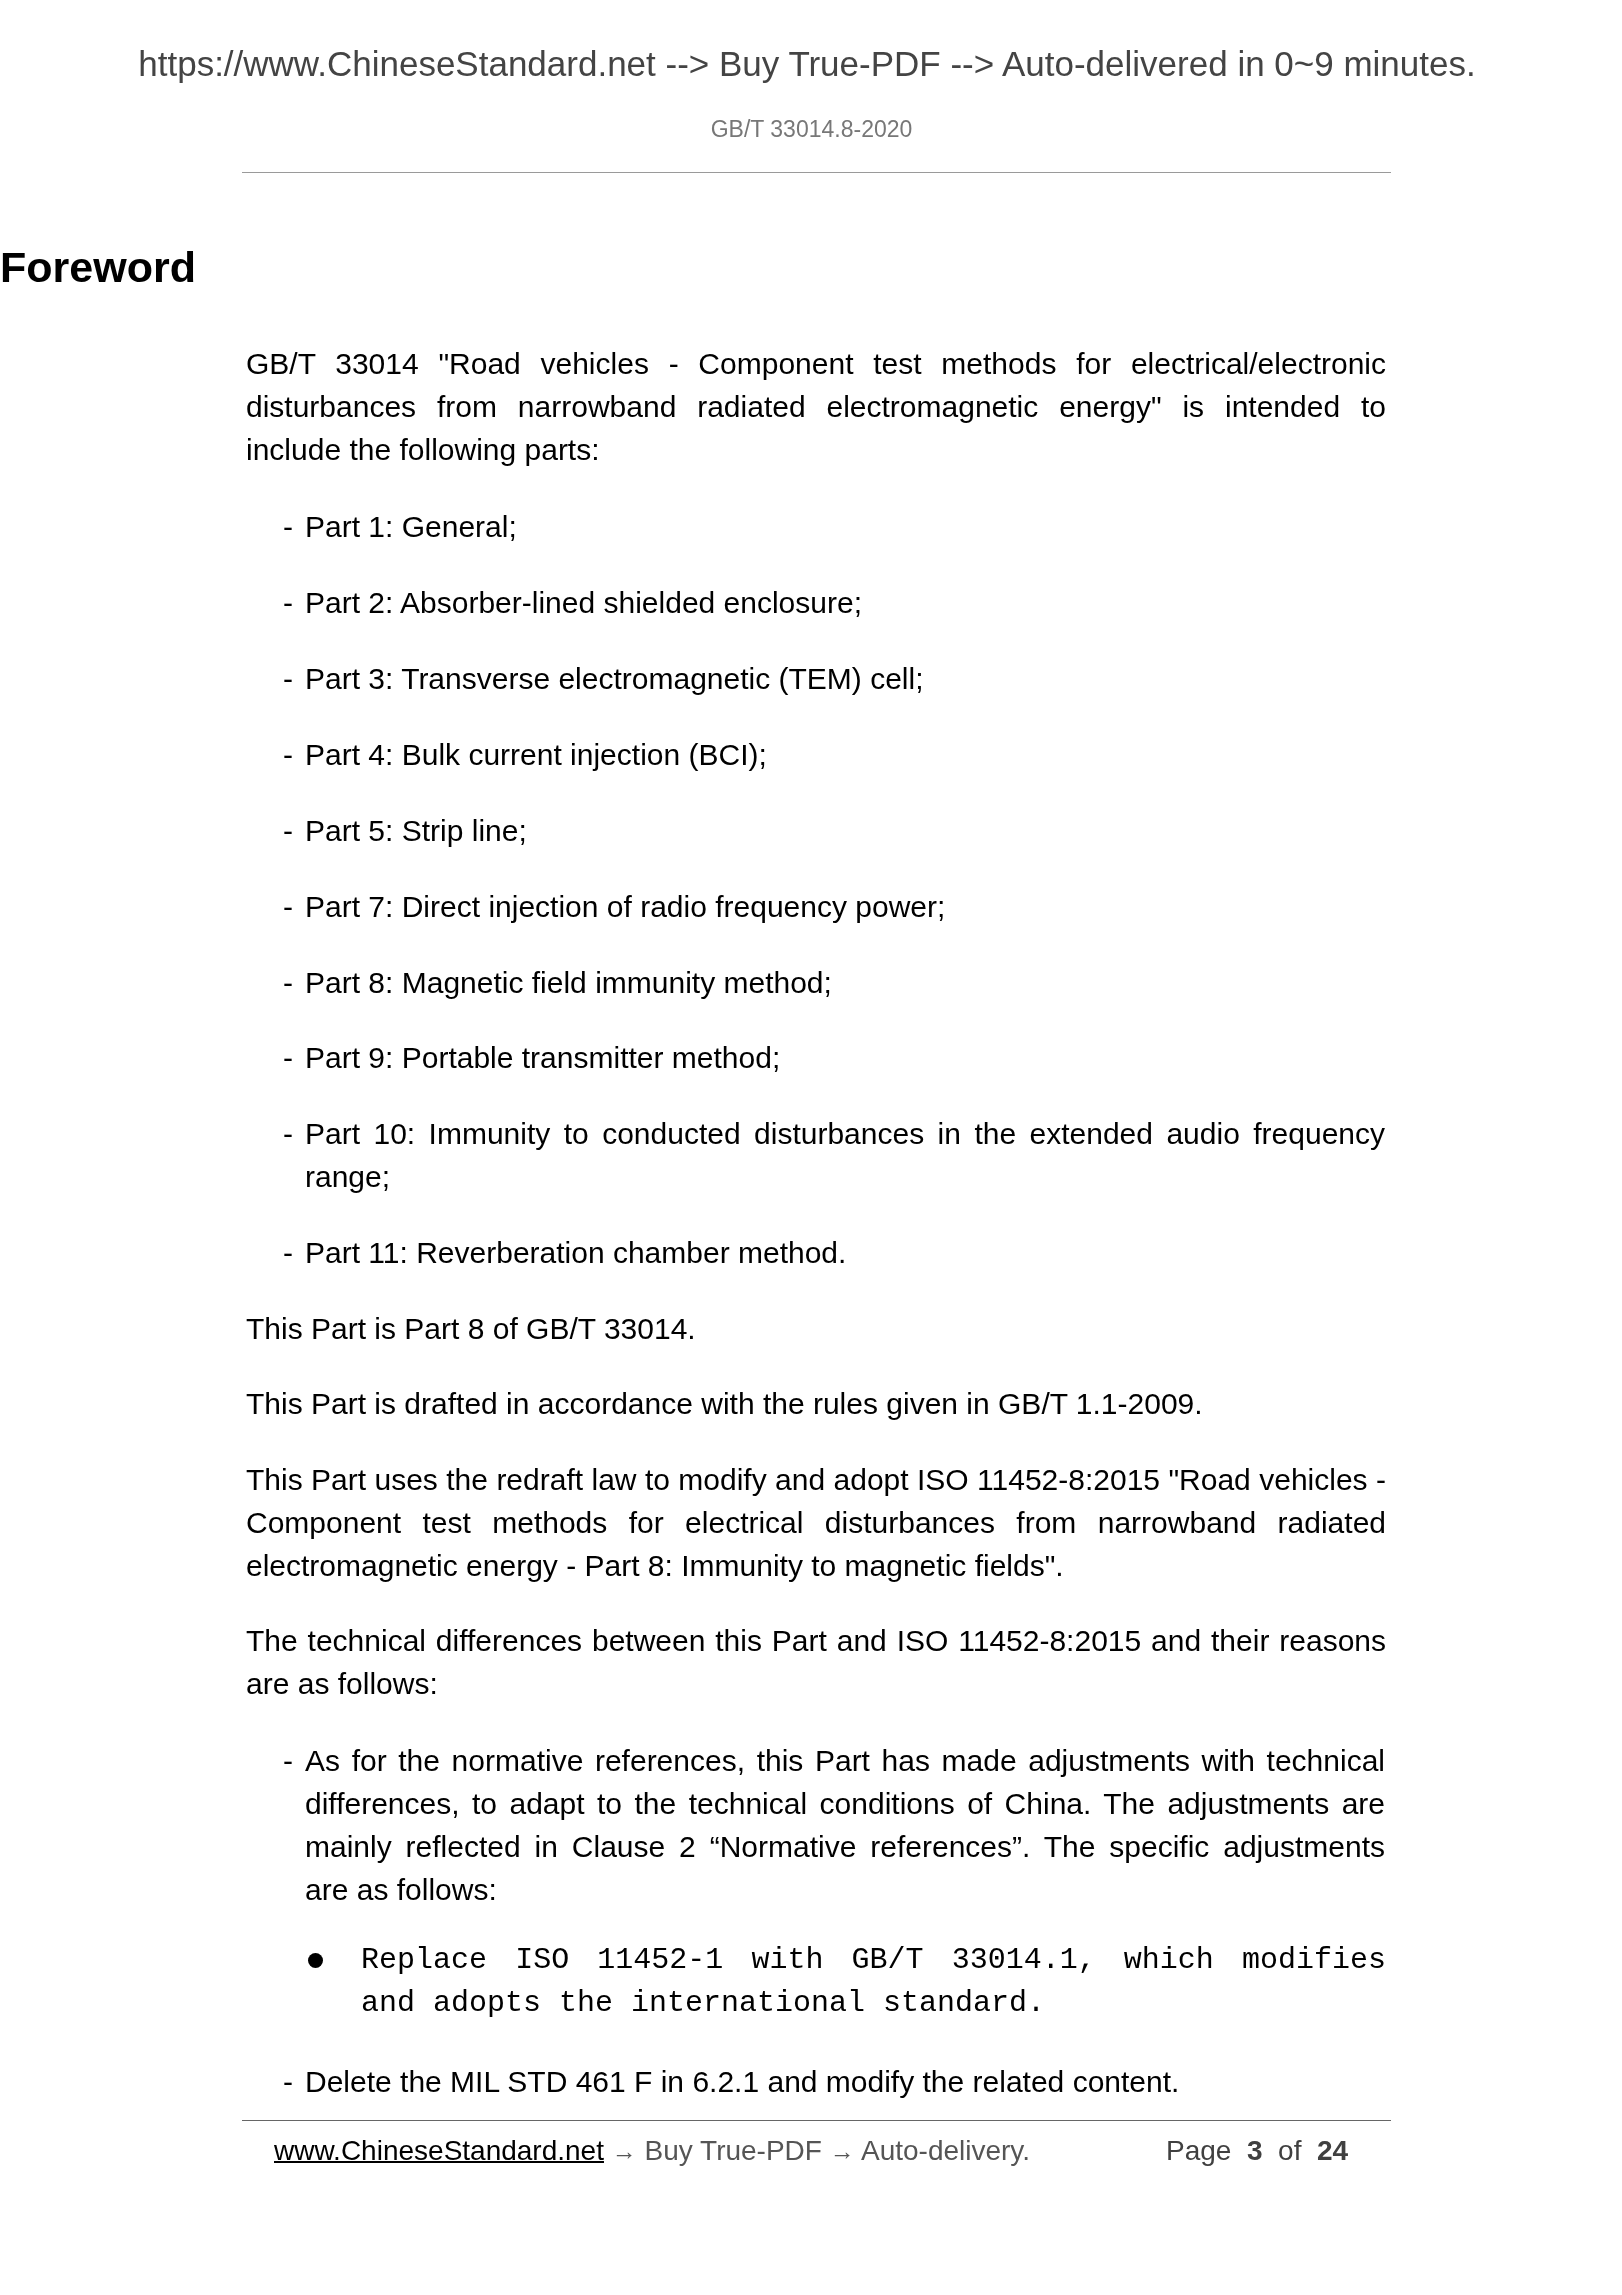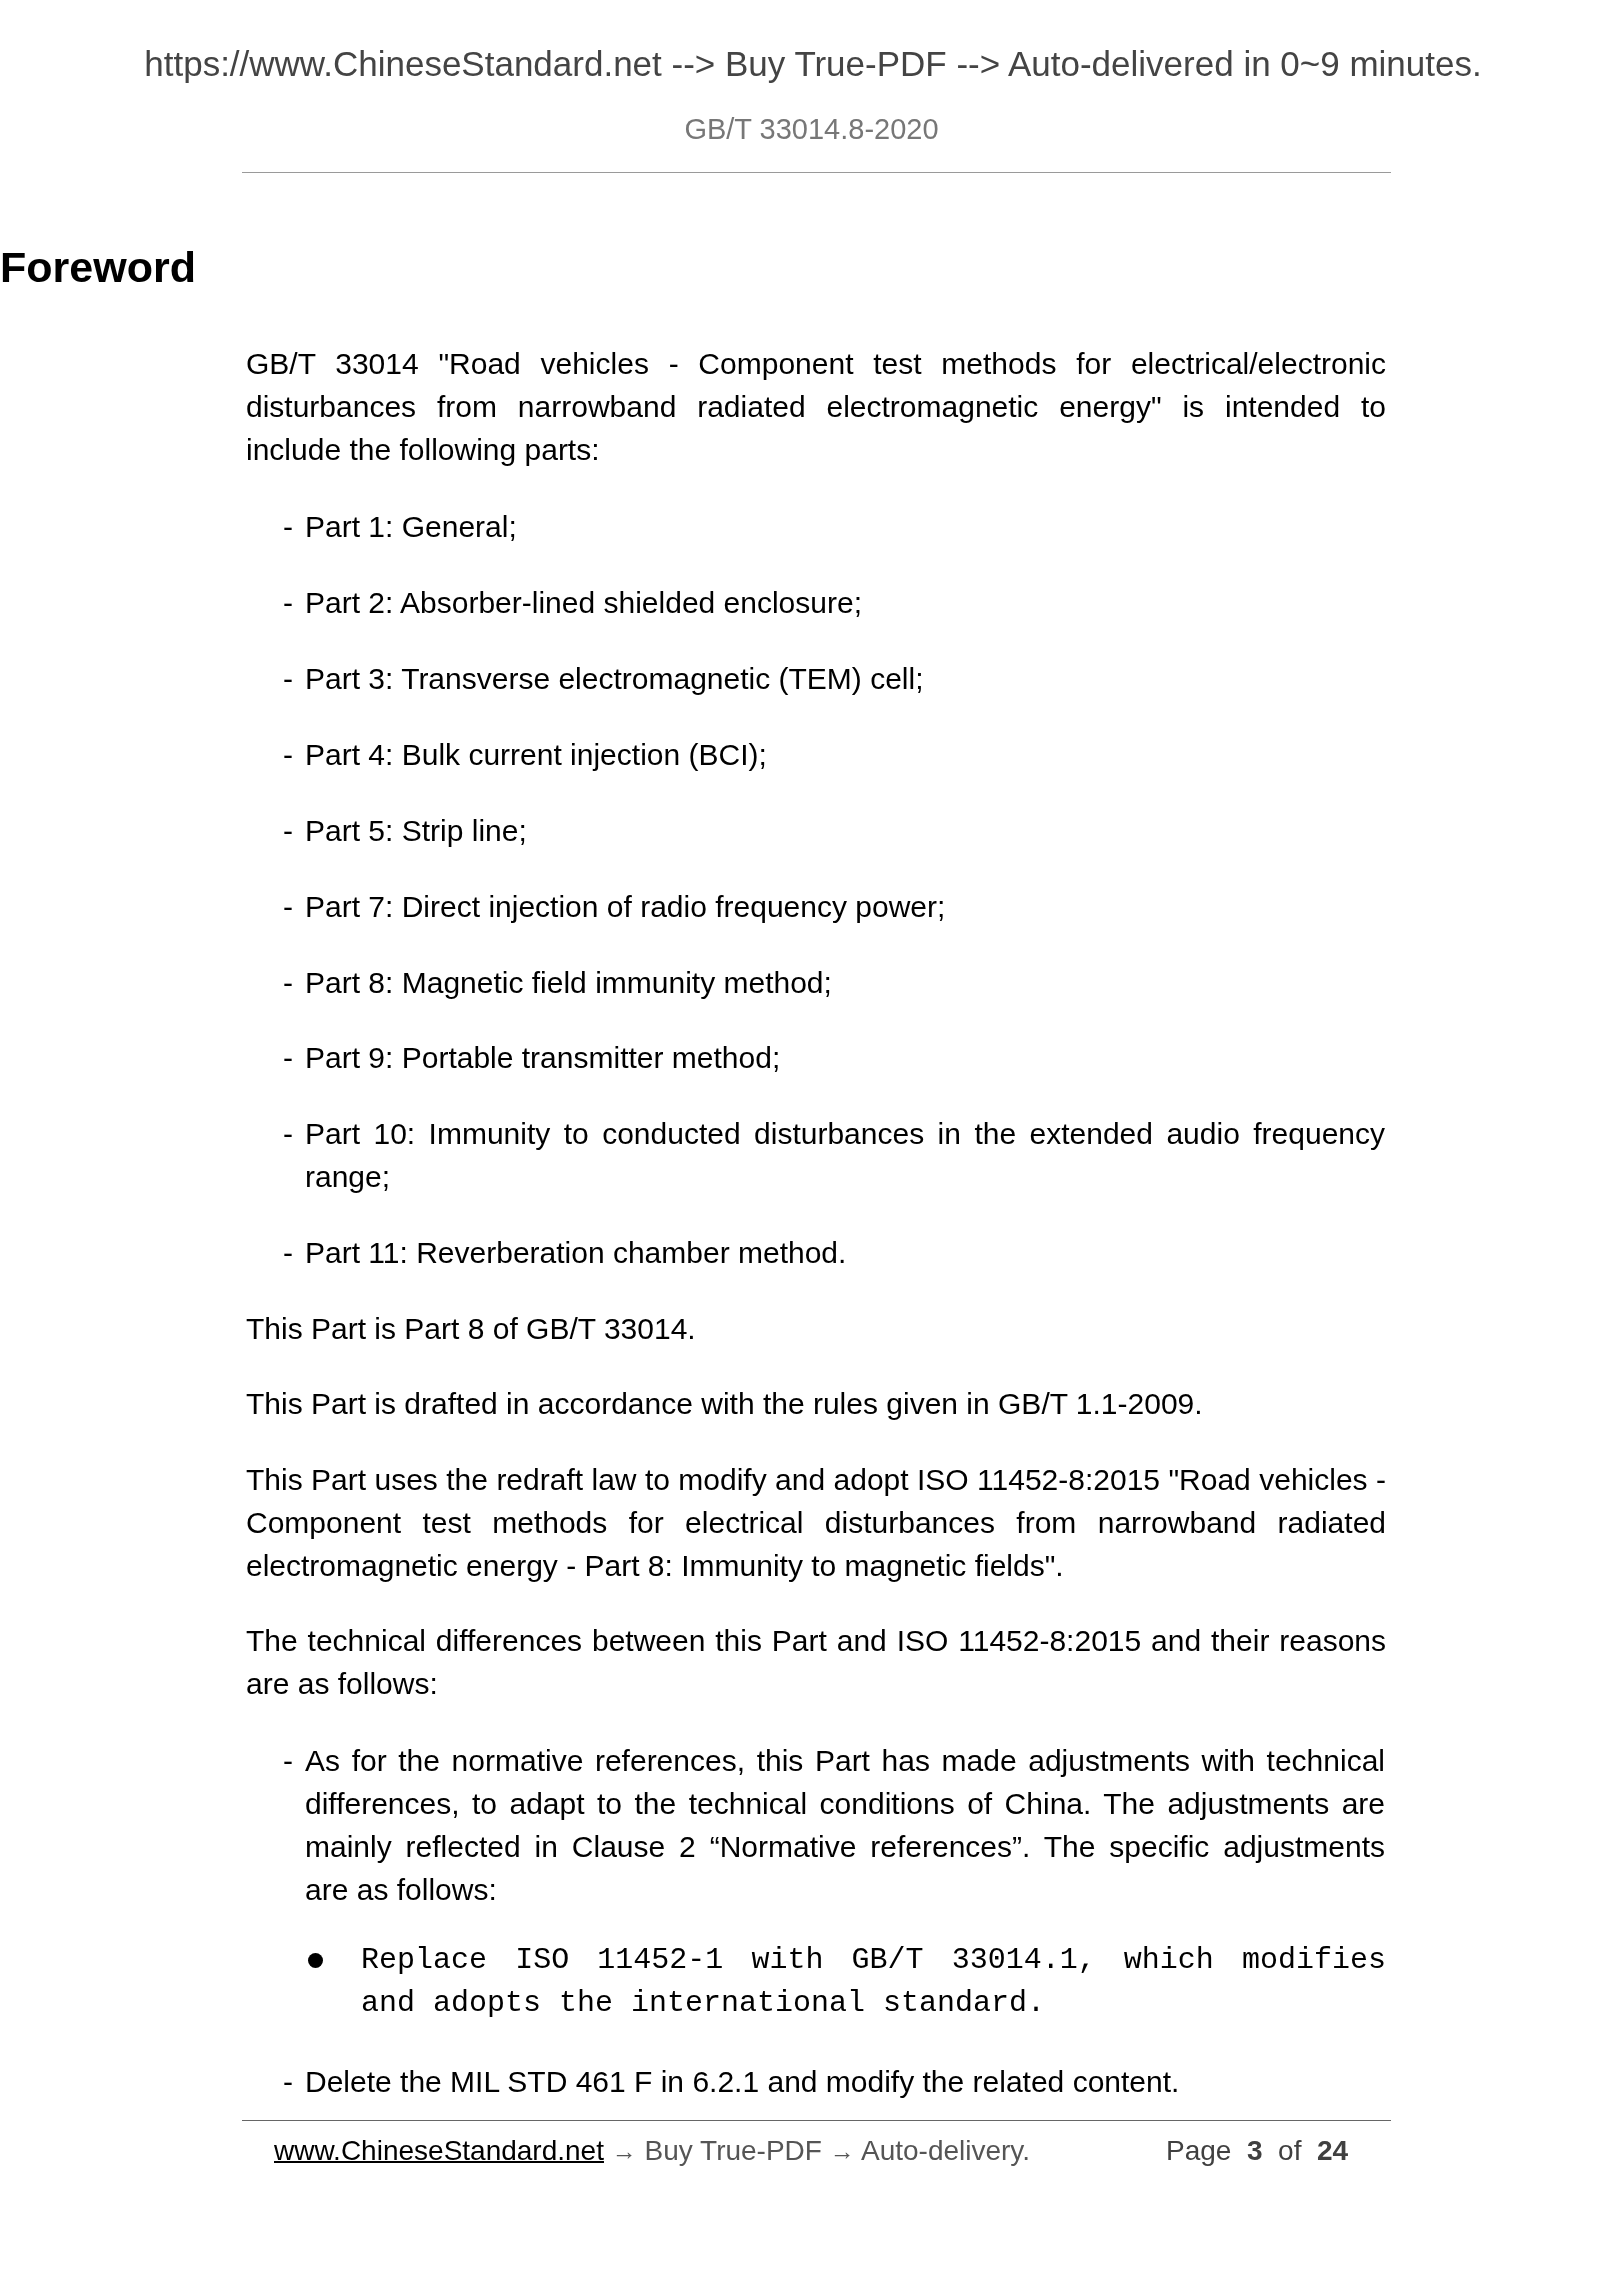--- a/index.html
+++ b/index.html
@@ -1,22 +1,22 @@
 <!DOCTYPE html>
 <html style="font-size:13.3px"><head>
 <meta charset="utf-8">
 <style>
   html, body { margin: 0; padding: 0; background: #ffffff; }
   body { width: 1623px; height: 2295px; position: relative; overflow: hidden;
          font-family: "Liberation Sans", sans-serif; color: #000; }
   .abs { position: absolute; }
-  .top-banner { left: 16px; width: 1594px; top: 43px; text-align: center;
+  .top-banner { left: 10px; width: 1594px; top: 43px; text-align: center;
                 font-size: 35px; color: #444; line-height: 42px; white-space: nowrap; }
   .doc-code { left: 0; width: 1623px; top: 113px; text-align: center;
-              font-size: 29px; color: #777; line-height: 33px; }
+              font-size: 23px; color: #777; line-height: 33px; }
   .hr-top { left: 242px; width: 1149px; top: 172px; height: 0; border-top: 1.7px solid #9a9a9a; }
   .title { left: 0; width: 1623px; top: 242px; font-weight: bold;
            font-size: 43px; line-height: 50px; }
   .para { left: 246px; width: 1140px; font-size: 30px; line-height: 43px; text-align: justify;
           text-align-last: left; }
   .item { left: 283px; width: 1102px; font-size: 30px; line-height: 43px; }
   .item .dash { position: absolute; left: 0; top: 0; }
   .item .txt { display: block; padding-left: 22px; text-align: justify; text-align-last: left; }
   .sub-item { left: 300px; width: 1086px; font-size: 30px; line-height: 43px; }
   .sub-item .bullet { position: absolute; left: 8.3px; top: 14px; width: 15px; height: 15px;

